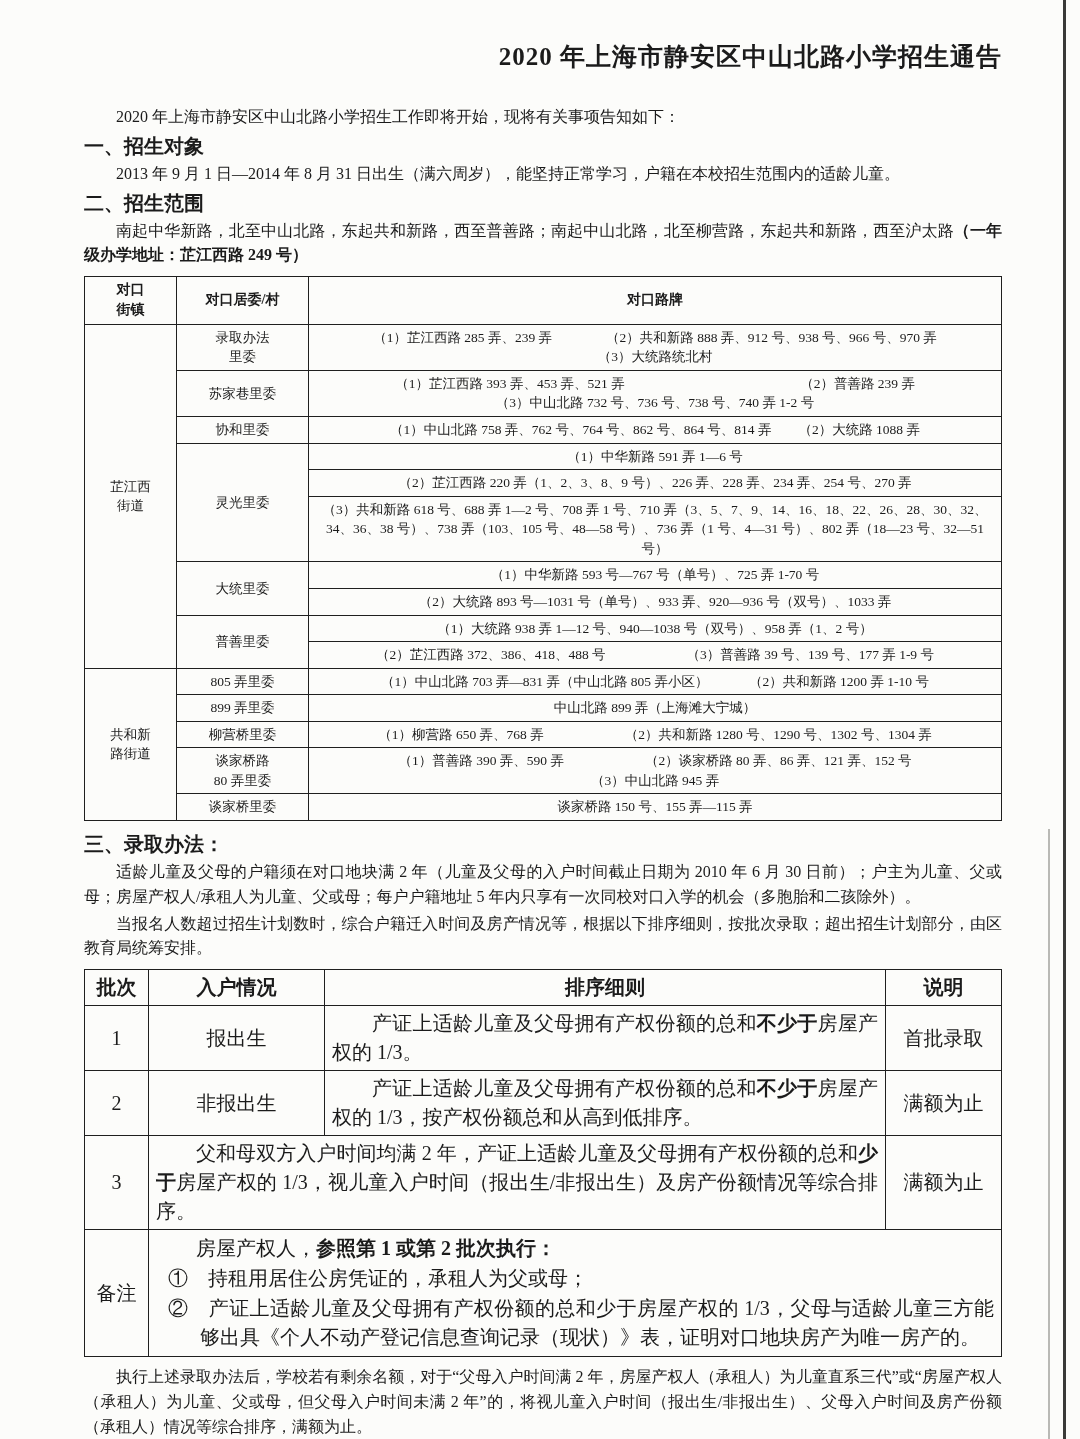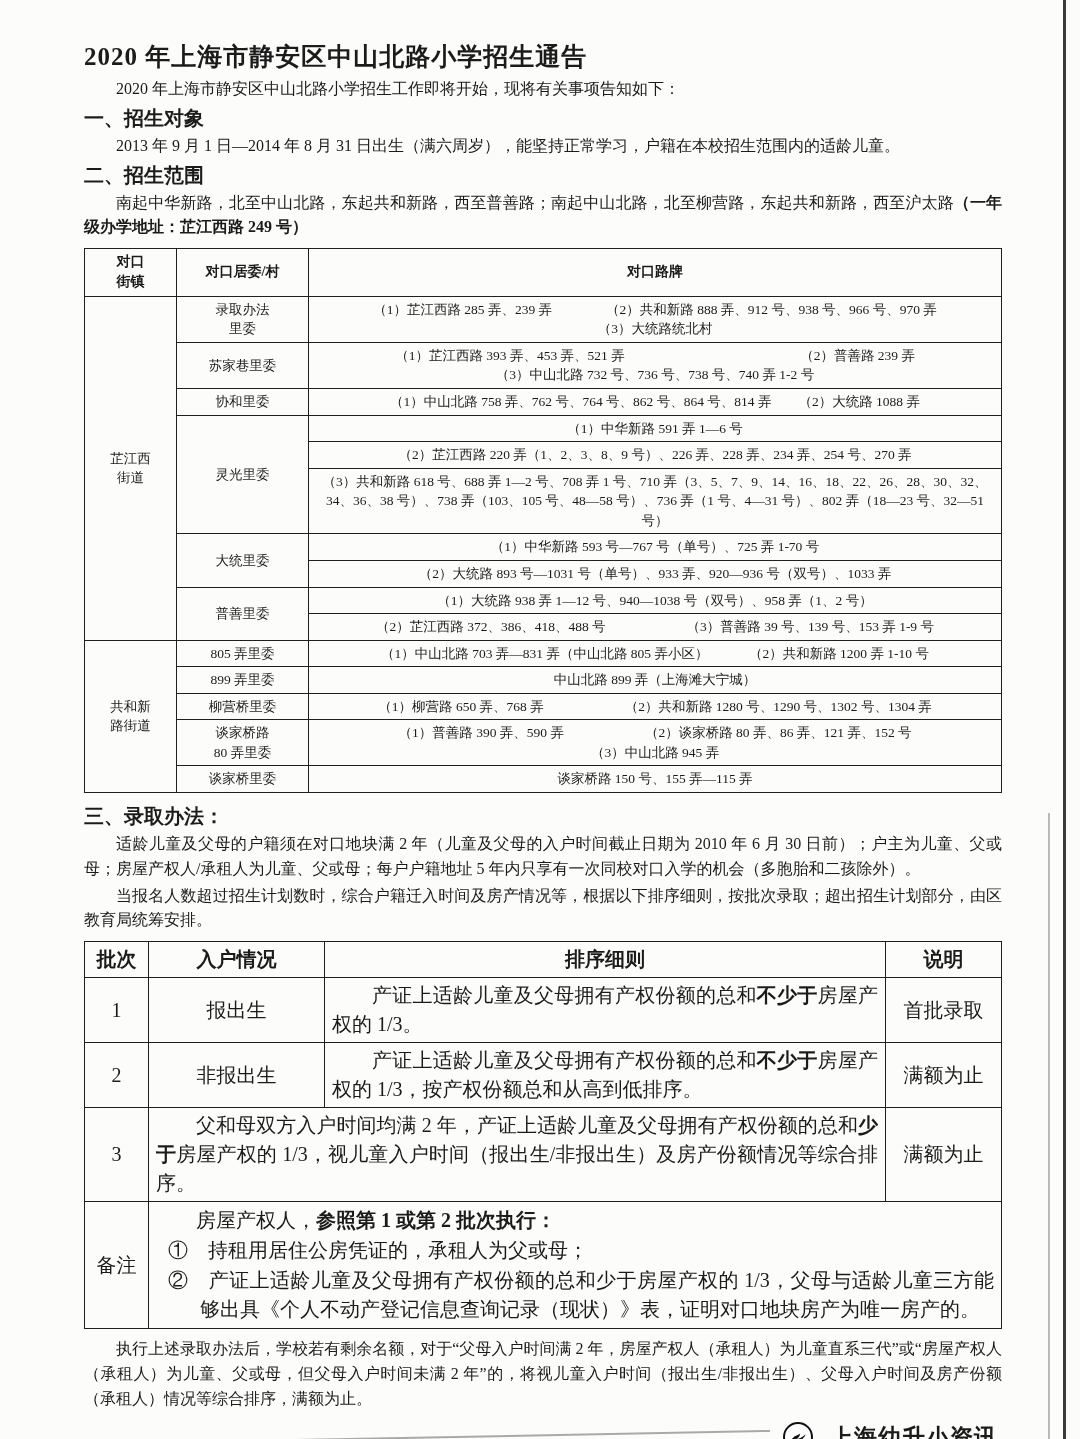--- a/index.html
+++ b/index.html
@@ -9,25 +9,25 @@
     min-height: 1439px;
     margin: 0 auto;
     box-sizing: border-box;
     background: #fcfcfa;
     color: #1b1b1b;
     font-family: "Liberation Serif", "DejaVu Serif", serif;
     padding: 34px 78px 26px 84px;
     overflow: hidden;
   }
   .title {
-    text-align: left;
+    text-align: right;
     font-size: 25px;
     font-weight: bold;
     letter-spacing: 1px;
-    margin: 6px 0 4px 0;
+    margin: 6px 0 32px 0;
   }
   .para {
     font-size: 16px;
     line-height: 1.55;
     text-indent: 2em;
     margin: 2px 0;
     text-align: justify;
   }
   .sec-head {
     font-size: 20px;
@@ -152,21 +152,21 @@
         <td class="c-road">（1）中华新路 593 号—767 号（单号）、725 弄 1-70 号</td>
       </tr>
       <tr>
         <td class="c-road">（2）大统路 893 号—1031 号（单号）、933 弄、920—936 号（双号）、1033 弄</td>
       </tr>
       <tr>
         <td class="c-comm" rowspan="2">普善里委</td>
         <td class="c-road">（1）大统路 938 弄 1—12 号、940—1038 号（双号）、958 弄（1、2 号）</td>
       </tr>
       <tr>
-        <td class="c-road">（2）芷江西路 372、386、418、488 号　　　　　　（3）普善路 39 号、139 号、153 弄 1-9 号</td>
+        <td class="c-road">（2）芷江西路 372、386、418、488 号　　　　　　（3）普善路 39 号、139 号、177 弄 1-9 号</td>
       </tr>
       <tr>
         <td class="c-town" rowspan="5">共和新
 路街道</td>
         <td class="c-comm">805 弄里委</td>
         <td class="c-road">（1）中山北路 703 弄—831 弄（中山北路 805 弄小区）　　　（2）共和新路 1200 弄 1-10 号</td>
       </tr>
       <tr>
         <td class="c-comm">899 弄里委</td>
         <td class="c-road">中山北路 899 弄（上海滩大宁城）</td>

